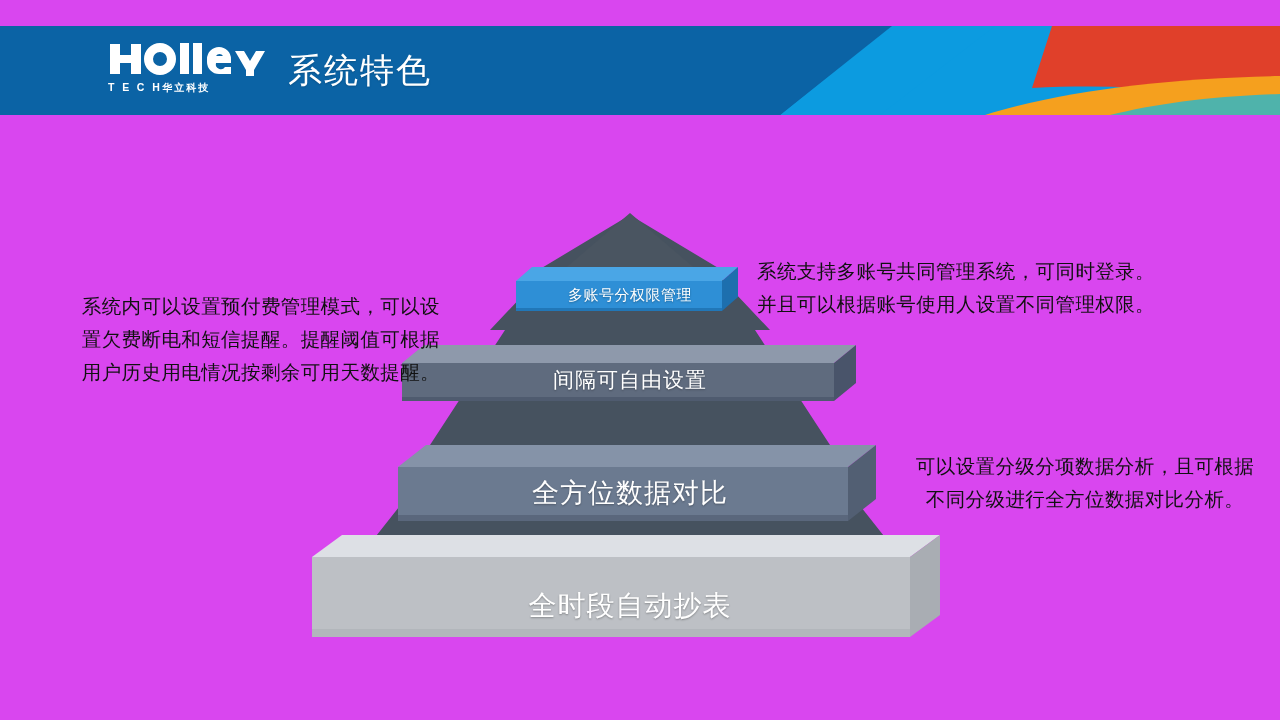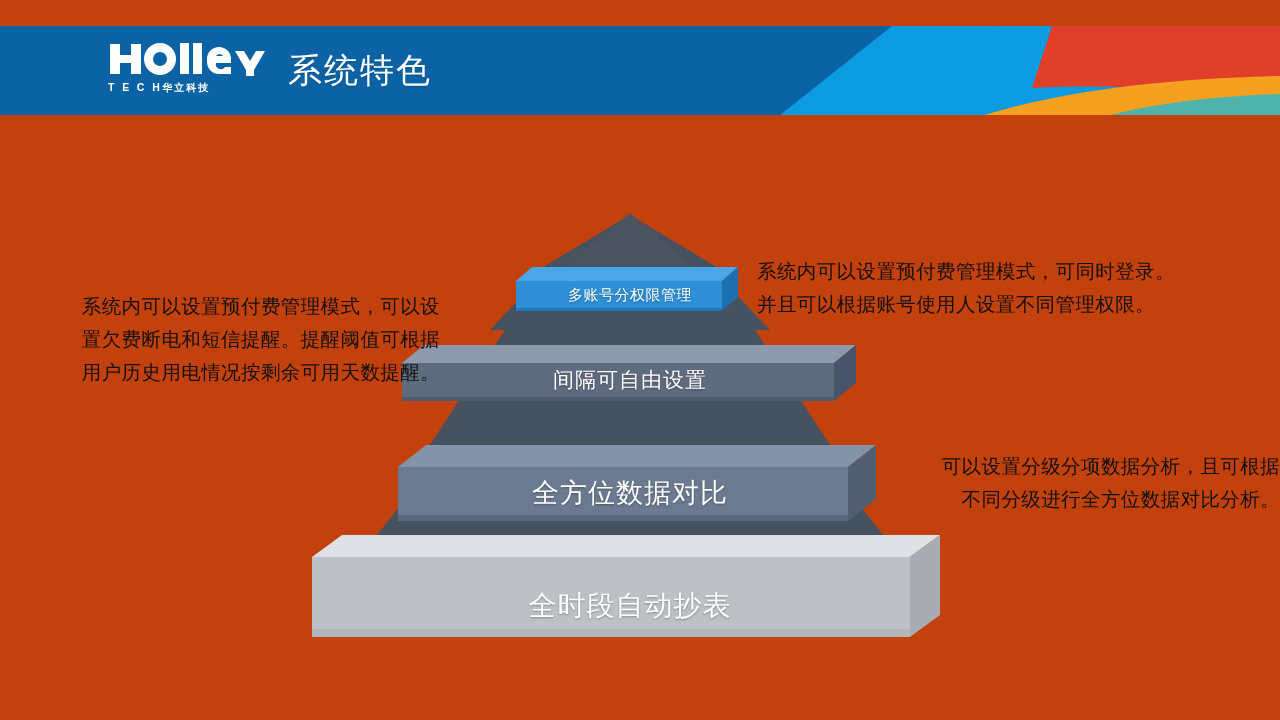--- a/index.html
+++ b/index.html
@@ -13,21 +13,21 @@
     overflow: hidden;
     font-family: "Liberation Sans", "DejaVu Sans", sans-serif;
     position: relative;
   }
 
   #slide {
     position: absolute;
     left: 0; top: 0;
     width: 1280px;
     height: 720px;
-    background: #c2410c;
+    background: #d946ef;
     overflow: hidden;
   }
 
   
   #header-banner {
     position: absolute;
     left: 0;
     top: 26px;
     width: 1280px;
     height: 89px;
@@ -151,21 +151,21 @@
   #callout-right-top {
     left: 757px;
     top: 255px;
     width: 430px;
     text-align: left;
   }
   #callout-right-bottom {
     left: 890px;
     top: 450px;
     width: 390px;
-    text-align: right;
+    text-align: center;
   }
   #callout-left-bottom {
     left: 25px;
     top: 540px;
     width: 300px;
     text-align: left;
   }
 </style>
 </head>
 <body>
@@ -243,20 +243,20 @@
     <div class="tier-label" id="tier-label-0">多账号分权限管理</div>
     <div class="tier-label" id="tier-label-1">间隔可自由设置</div>
     <div class="tier-label" id="tier-label-2">全方位数据对比</div>
     <div class="tier-label" id="tier-label-3">全时段自动抄表</div>
   </div>
 
   <div class="callout" id="callout-left-top">系统内可以设置预付费管理模式，可以设
 置欠费断电和短信提醒。提醒阈值可根据
 用户历史用电情况按剩余可用天数提醒。</div>
 
-  <div class="callout" id="callout-right-top">系统内可以设置预付费管理模式，可同时登录。
+  <div class="callout" id="callout-right-top">系统支持多账号共同管理系统，可同时登录。
 并且可以根据账号使用人设置不同管理权限。</div>
 
   <div class="callout" id="callout-right-bottom">可以设置分级分项数据分析，且可根据
 不同分级进行全方位数据对比分析。</div>
 
 
 </div>
 
 </body></html>

